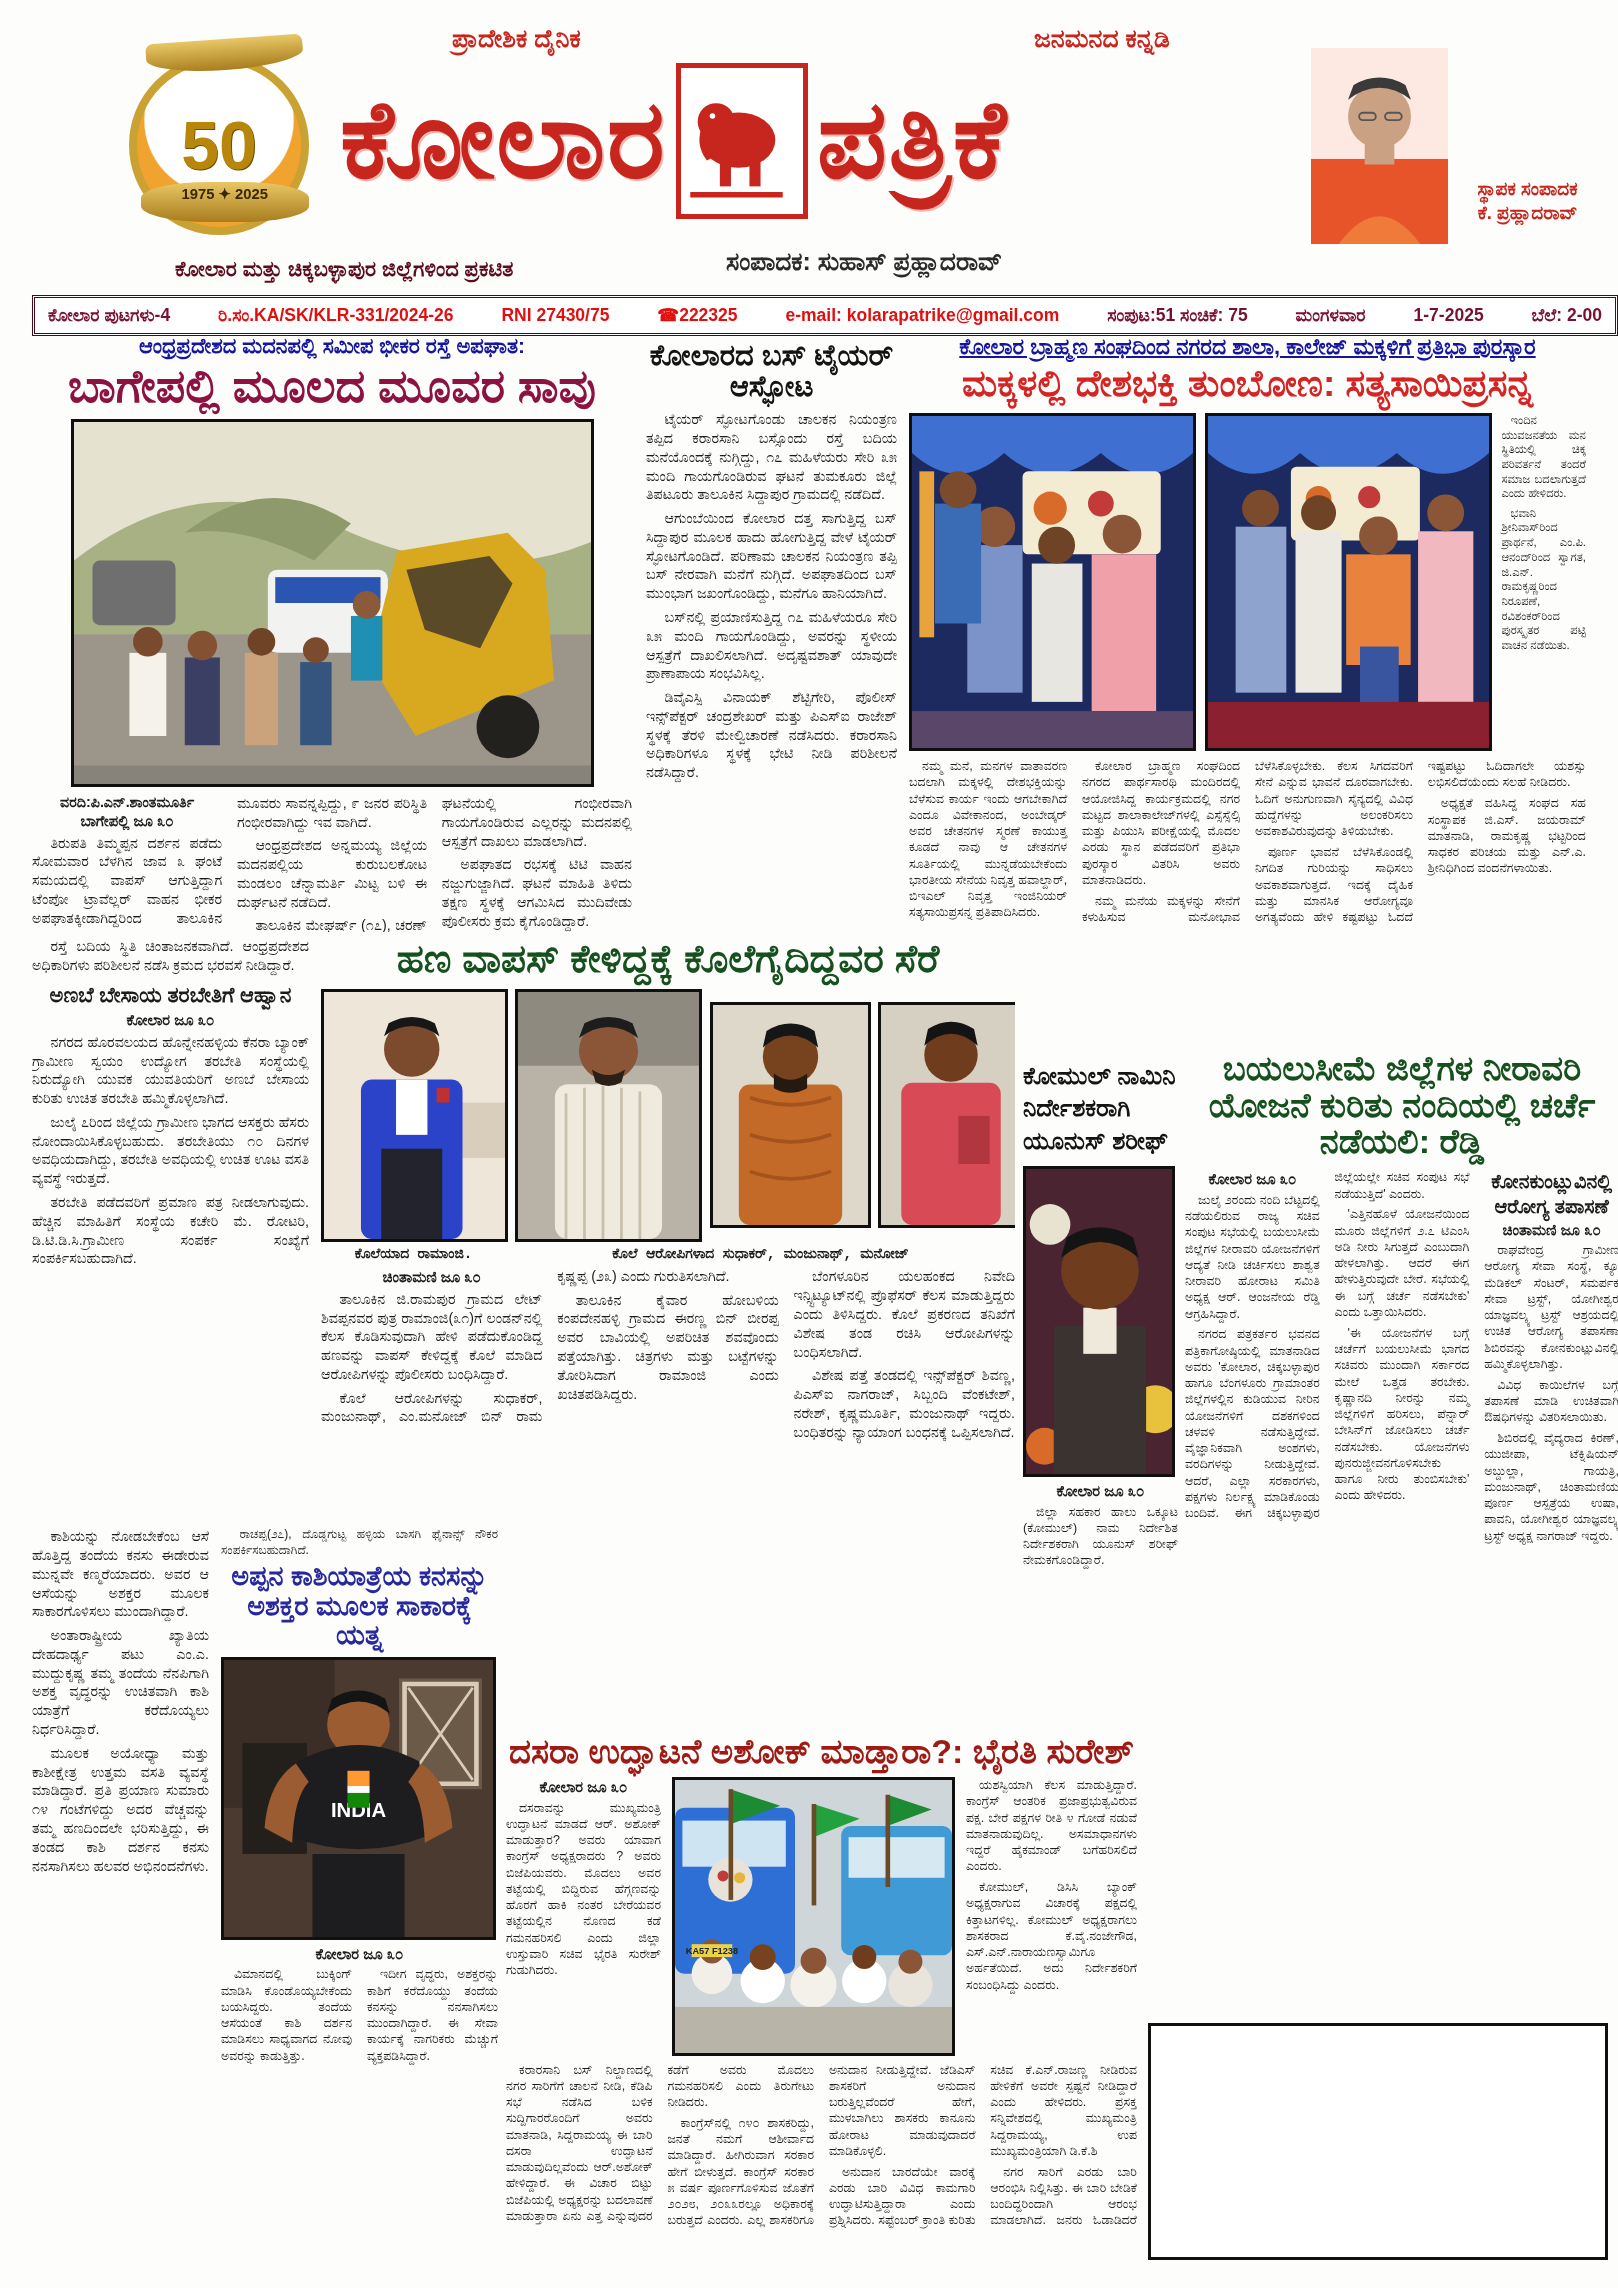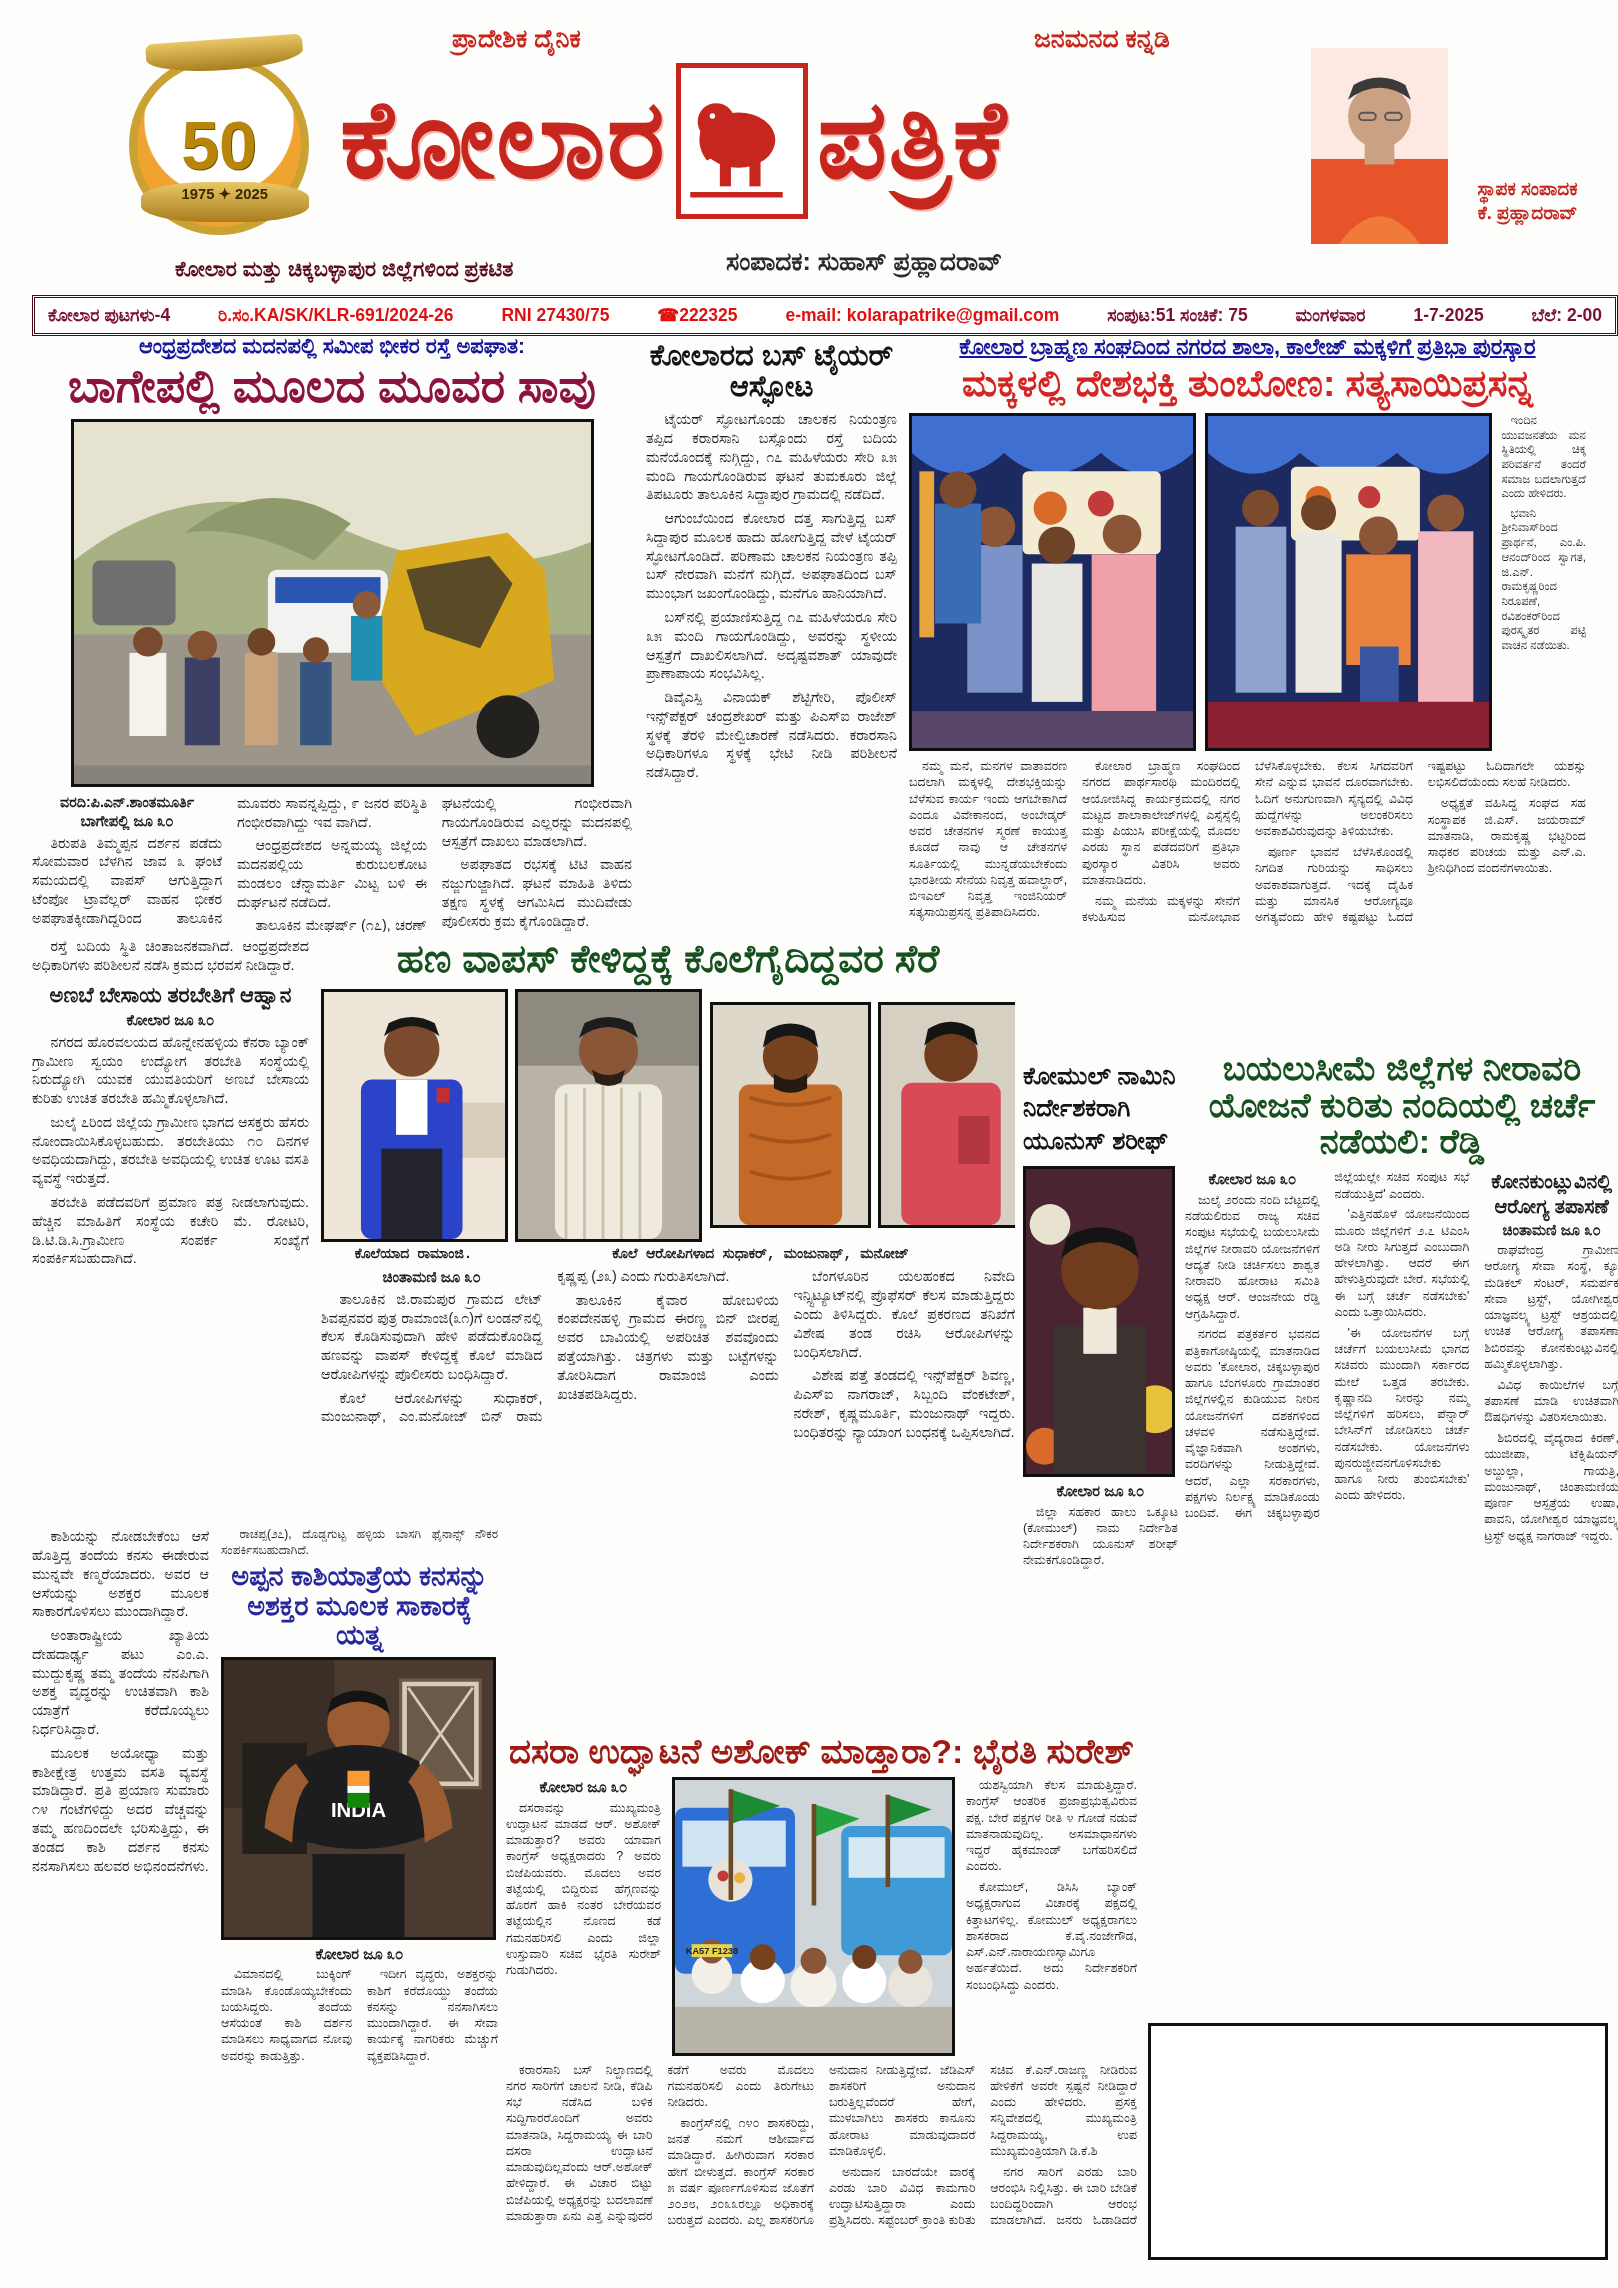--- a/index.html
+++ b/index.html
@@ -100,21 +100,21 @@
     <div>ಸ್ಥಾಪಕ ಸಂಪಾದಕ</div>
     <div>ಕೆ. ಪ್ರಹ್ಲಾದರಾವ್</div>
   </div>
 
   <div class="abs pub-line" style="left:175px;top:257px;">ಕೋಲಾರ ಮತ್ತು ಚಿಕ್ಕಬಳ್ಳಾಪುರ ಜಿಲ್ಲೆಗಳಿಂದ ಪ್ರಕಟಿತ</div>
   <div class="abs editor-line" style="left:701px;top:247px;margin-left:25px;">ಸಂಪಾದಕ: ಸುಹಾಸ್ ಪ್ರಹ್ಲಾದರಾವ್</div>
 </header>
 
 <div class="abs infobar" style="left:32px;top:295px;width:1554px;height:35px;">
   <span class="ib-maroon">ಕೋಲಾರ ಪುಟಗಳು-4</span>
-  <span class="ib-red">ರಿ.ಸಂ.KA/SK/KLR-691/2024-26</span>
+  <span class="ib-red">ರಿ.ಸಂ.KA/SK/KLR-331/2024-26</span>
   <span class="ib-red">RNI 27430/75</span>
   <span class="ib-red">☎222325</span>
   <span class="ib-red">e-mail: kolarapatrike@gmail.com</span>
   <span class="ib-maroon">ಸಂಪುಟ:51 ಸಂಚಿಕೆ: 75</span>
   <span class="ib-maroon">ಮಂಗಳವಾರ</span>
   <span class="ib-maroon">1-7-2025</span>
   <span class="ib-maroon">ಬೆಲೆ: 2-00</span>
 </div>
 
 <section class="abs article clip" style="left:32px;top:334px;width:600px;height:598px;">

